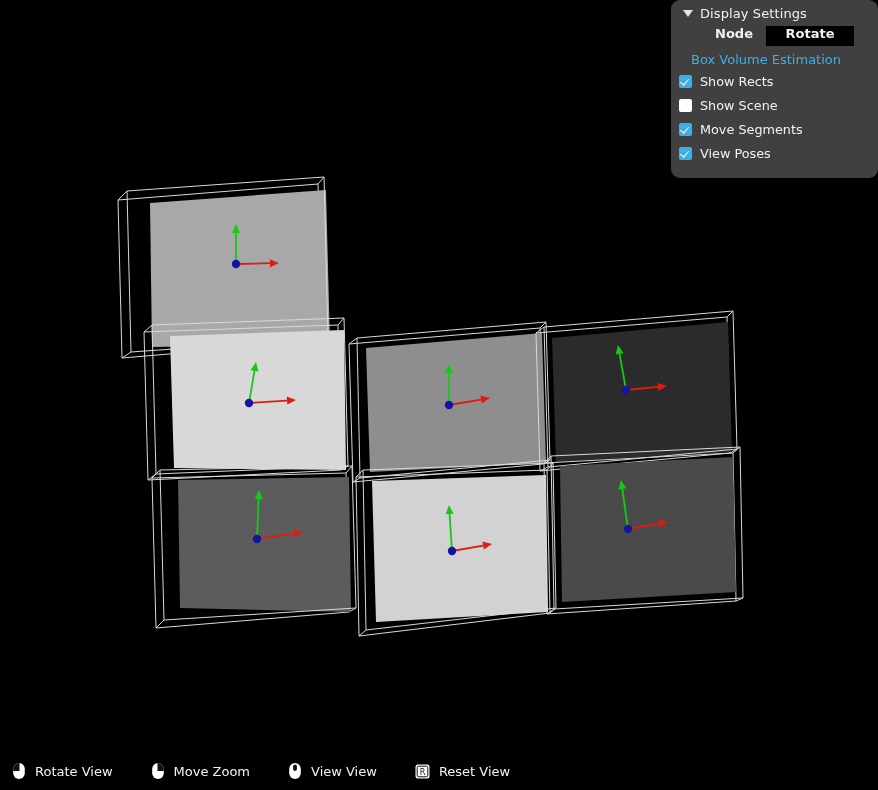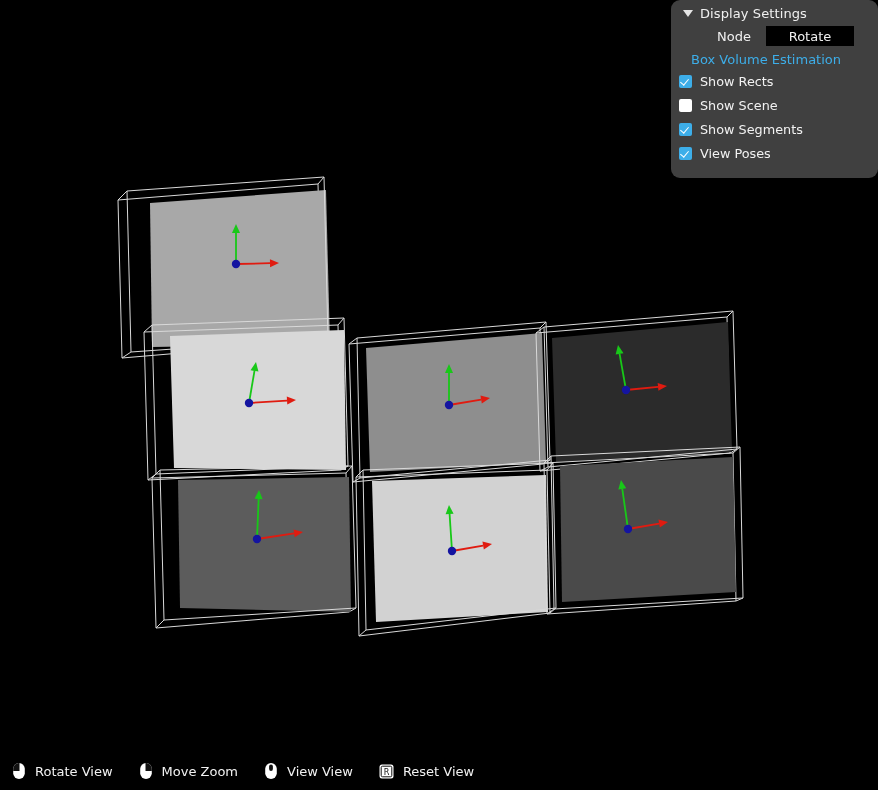--- a/index.html
+++ b/index.html
@@ -38,25 +38,26 @@
     border-top: 7px solid #e6e6e6;
   }
   .panel-title { font-size: 13px; color: #f0f0f0; letter-spacing: .1px; }
 
   .tab-row {
     display: flex; align-items: stretch;
     height: 20px; margin-top: 1px;
     padding-left: 31px;
   }
   .tab {
-    display: flex; align-items: center; justify-content: center;
+    display: flex; justify-content: center;
     font-size: 13px;
     color: #f0f0f0;
     padding: 0 10px;
     cursor: default;
+    font-weight: bold;
   }
   .tab-node { width: 64px; }
   .tab-general { width: 88px; background: #000000; }
 
   .section-title {
     color: #3daee9;
     font-size: 13px;
     padding: 6px 0 2px 20px;
   }
 
@@ -86,21 +87,21 @@
   .check-label { font-size: 12.8px; color: #f2f2f2; }
 
   
   #bottom-bar {
     position: absolute;
     left: 0; bottom: 0;
     width: 838px; height: 38px;
     background: #000000;
     display: flex; align-items: center;
     padding-left: 12px;
-    gap: 0px;
+    gap: 12px;
   }
   .hint {
     display: flex; align-items: center;
     gap: 9px;
     margin-right: 26px;
   }
   .hint-label { color: #f2f2f2; font-size: 13px; }
   .mouse-ico { width: 14px; height: 18px; display: block; }
   .key-ico { width: 15px; height: 15px; display: block; }
 </style>
@@ -251,21 +252,21 @@
       <span class="check-label">Show Rects</span>
     </div>
 
     <div class="check-row">
       <span class="cbox"></span>
       <span class="check-label">Show Scene</span>
     </div>
 
     <div class="check-row">
       <span class="cbox on"></span>
-      <span class="check-label">Show Segments</span>
+      <span class="check-label">Move Segments</span>
     </div>
 
     <div class="check-row">
       <span class="cbox on"></span>
       <span class="check-label">View Poses</span>
     </div>
 
   </div>
 
   <div id="bottom-bar">

